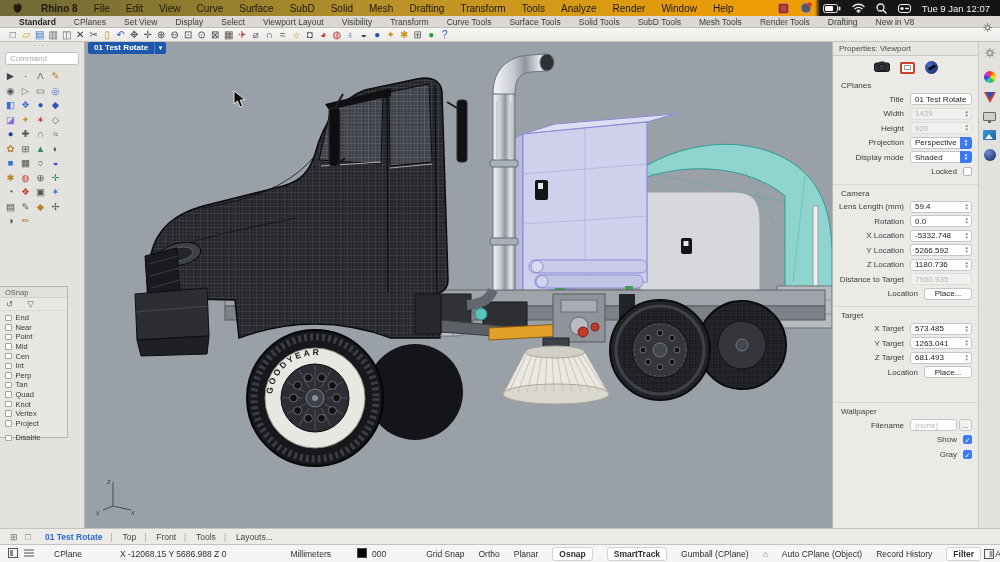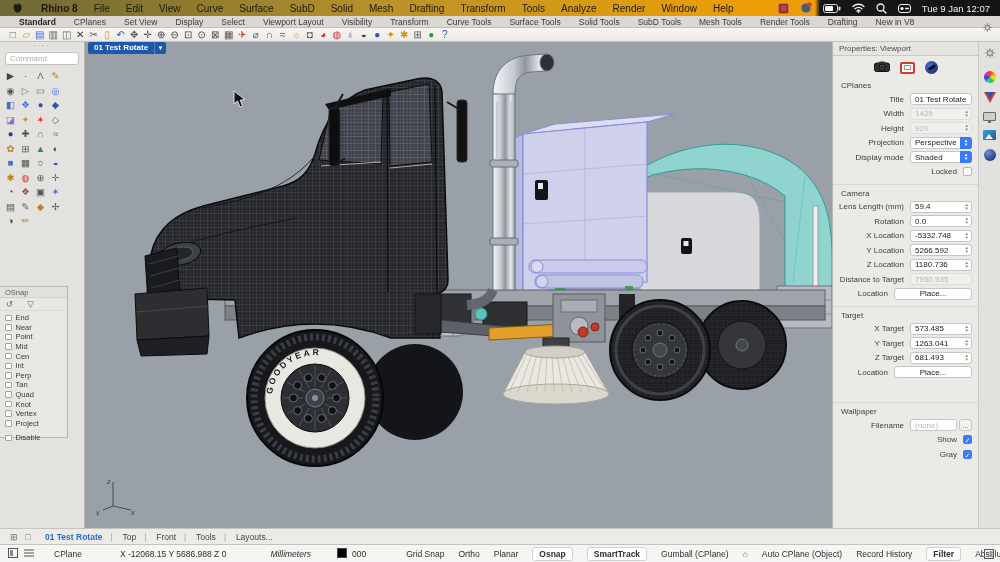--- a/index.html
+++ b/index.html
@@ -72,21 +72,21 @@
   .prow{display:flex;align-items:center;height:12px;margin:2.5px 6px 2.5px 0;}
   .plab{flex:1;text-align:right;padding-right:6px;white-space:nowrap;color:#3d3d3d;}
   .pfield{position:relative;width:62px;height:12px;background:#fff;border:1px solid #c7c5c1;border-radius:3px;display:flex;align-items:center;padding:0 11px 0 4px;color:#222;flex:none;}
   .pfield .stp{position:absolute;right:2px;top:0;bottom:0;display:flex;flex-direction:column;justify-content:center;font-size:4.5px;line-height:3.6px;color:#8a8a86;}
   .pfield.dis{background:#f1f0ee;color:#b9b7b3;border-color:#ddtbd7;border-color:#dedcd8;}
   .pfield.dd{padding-right:14px;}
   .pfield .cap{position:absolute;right:-1px;top:-1px;bottom:-1px;width:12px;background:#3b7af7;border-radius:0 3px 3px 0;display:flex;flex-direction:column;align-items:center;justify-content:center;color:#fff;font-size:4.5px;line-height:3.6px;}
   input.pinput{width:62px;height:12px;border:1px solid #c7c5c1;border-radius:3px;font-size:8px;padding:0 4px;color:#222;flex:none;background:#fff;}
   input.pinput::placeholder{color:#b9b7b3;}
   input.fname{width:47px;}
-  .pbtn{width:78px;height:12px;background:#fff;border:1px solid #c7c5c1;border-radius:3px;font-size:8px;color:#222;display:flex;align-items:center;justify-content:center;flex:none;}
+  .pbtn{width:48px;height:12px;background:#fff;border:1px solid #c7c5c1;border-radius:3px;font-size:8px;color:#222;display:flex;align-items:center;justify-content:center;flex:none;}
   .bbtn{width:13px;height:12px;margin-left:2px;background:#f2f1ef;border:1px solid #c7c5c1;border-radius:3px;font-size:7px;color:#555;display:flex;align-items:center;justify-content:center;flex:none;}
   .cb{width:9px;height:9px;border:1px solid #b5b3af;border-radius:2px;background:#fff;flex:none;}
   .cb.on{background:#3b7af7;border-color:#3b7af7;color:#fff;font-size:7px;line-height:9px;text-align:center;}
   .cb.on::after{content:"✓";}
   .gap-lg{margin-top:24px;}
 
   
   .strip{width:22px;background:#e3e1dd;border-left:1px solid #c9c7c3;display:flex;flex-direction:column;align-items:center;padding-top:2px;gap:9px;}
   .cwheel{width:12px;height:12px;border-radius:50%;background:conic-gradient(#e33,#f90,#ee3,#3b3,#3cc,#33d,#c3c,#e33);box-shadow:inset 0 0 0 2.5px #e3e1dd00;}
   .shield{width:0;height:0;border-left:6px solid transparent;border-right:6px solid transparent;border-top:11px solid #c9412e;position:relative;}
@@ -105,21 +105,21 @@
   .vtabs li:not(:first-child)::before{content:"|";position:absolute;left:-2px;color:#a8a6a2;}
   .vtabs li.active{color:#2a6bd4;font-weight:bold;}
 
   
   .statusbar{height:18px;background:#f6f5f3;border-top:1px solid #c6c3bf;display:flex;align-items:center;font-size:8.5px;color:#2e2e2e;position:relative;padding-left:8px;}
   .sb-ic{display:flex;gap:6px;align-items:center;margin-right:4px;}
   .statusbar ul{display:flex;list-style:none;align-items:center;}
   .statusbar li{white-space:nowrap;margin-left:14px;}
   .statusbar li:nth-child(1){margin-left:16px;}
   .statusbar li:nth-child(2){margin-left:38px;}
-  .statusbar li:nth-child(3){margin-left:44px;font-style:italic;}
+  .statusbar li:nth-child(3){margin-left:64px;}
   .statusbar li:nth-child(4){margin-left:26px;}
   .statusbar li:nth-child(5){margin-left:40px;}
   .statusbar li:nth-child(11)::before{content:"⌂";margin-right:14px;color:#666;}
   .statusbar li.active{font-weight:bold;background:#fff;border:1px solid #d4d2ce;border-radius:3px;padding:1px 6px;}
   .statusbar li.swatch::before{content:"";display:inline-block;width:8px;height:8px;background:#000;border:1px solid #444;margin-right:5px;vertical-align:-1px;}
   .sb-right{position:absolute;right:6px;top:4px;}
 </style>
 </head>
 <body>
 

